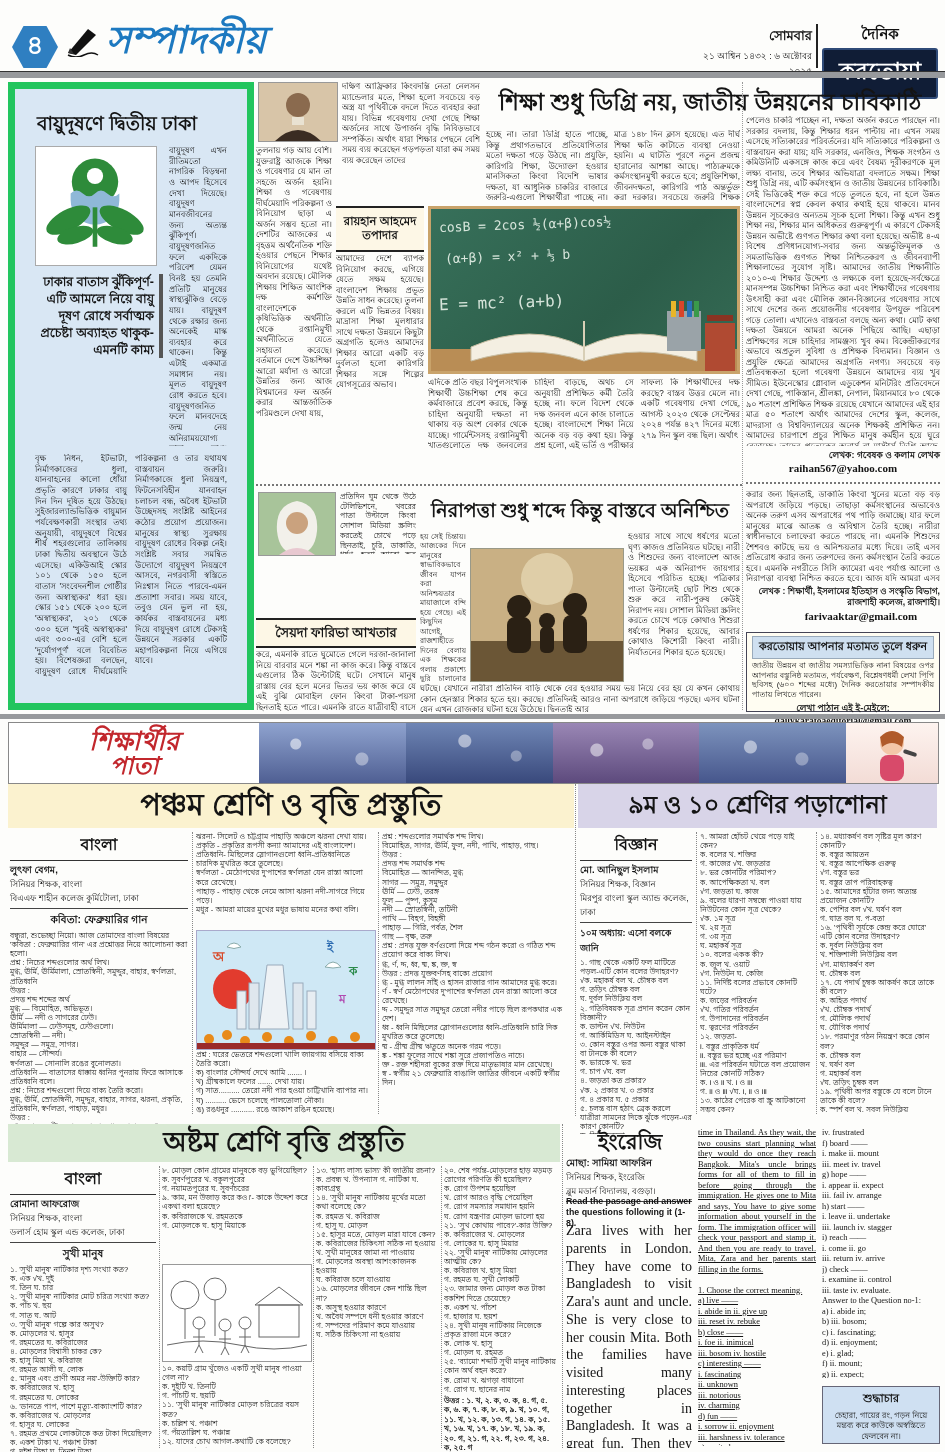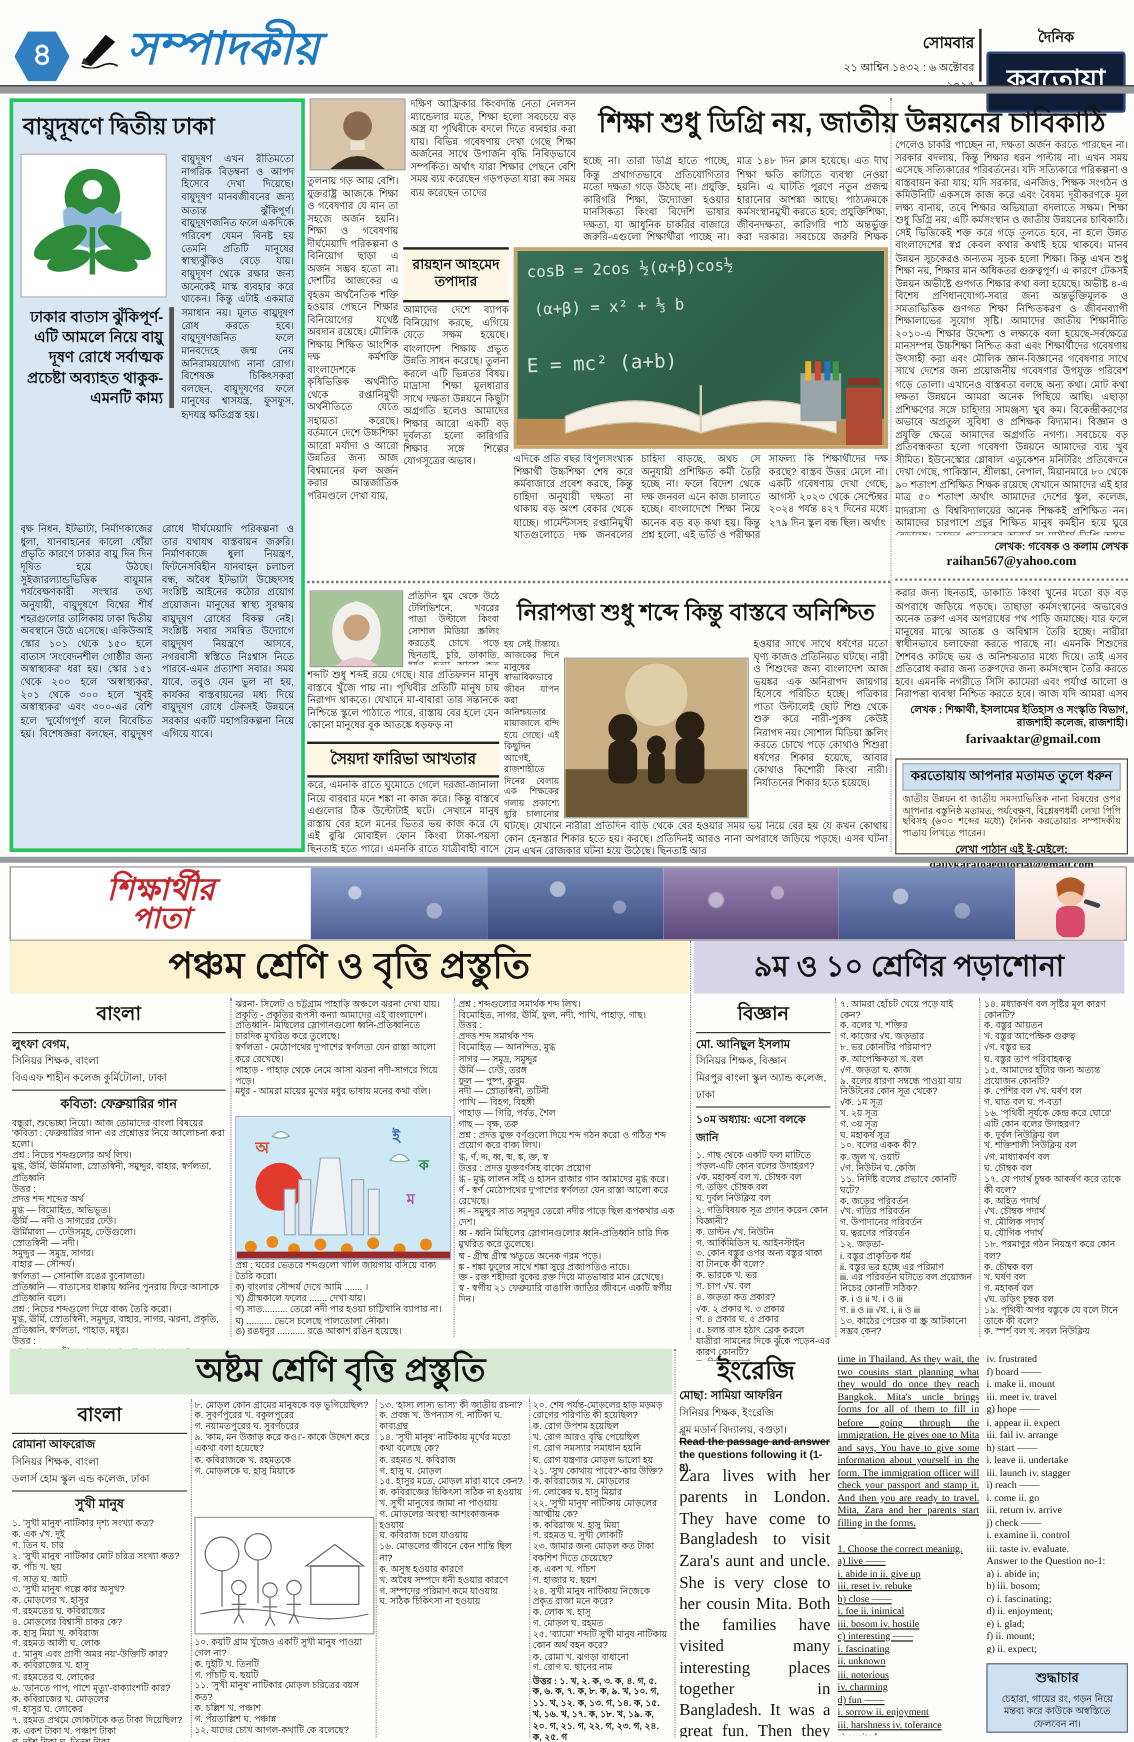--- a/index.html
+++ b/index.html
@@ -13,26 +13,26 @@
   #hex{left:12px;top:26px;width:46px;height:42px;background:#2f7fc1;color:#fff;font-size:26px;font-weight:bold;
        display:flex;align-items:center;justify-content:center;
        clip-path:polygon(25% 0,75% 0,100% 50%,75% 100%,25% 100%,0 50%);}
   #masthead{left:66px;top:16px;width:260px;height:52px;color:#1d79c0;font-size:38px;font-weight:bold;font-style:italic;
             display:flex;align-items:center;gap:6px;}
   #weekday-block{left:690px;top:26px;width:122px;text-align:right;}
   #weekday-block .wd{font-weight:bold;font-size:13px;}
   #weekday-block .dt{font-size:9px;margin-top:2px;}
   #brand-sep{left:816px;top:24px;width:2px;height:44px;background:#222;}
   #brand{left:822px;top:22px;width:116px;text-align:center;}
-  #brand .small{font-size:12px;font-weight:bold;color:#111;}
+  #brand .small{font-size:15px;font-weight:bold;color:#111;}
   #brand .big{margin-top:1px;background:#101d36;color:#fff;font-size:23px;font-weight:bold;padding:3px 0 5px;
               border-radius:3px;border:2px solid #2f4a77;}
   #rule-top{left:0;top:71px;width:945px;height:6px;background:#97999c;border-top:1px solid #333;}
   
-  #edbox{left:8px;top:82px;width:246px;height:628px;background:#d9e7f4;border:3px solid #22c55e;padding:6px;box-sizing:border-box;}
+  #edbox{left:8px;top:82px;width:246px;height:628px;background:#d9e7f4;border:7px solid #22c55e;padding:20px;box-sizing:border-box;}
   #ed-title{font-size:19px;font-weight:bold;margin:0 0 5px 2px;}
   #ed-row{display:flex;gap:6px;}
   #ed-left{width:128px;flex:none;}
   #epa{width:120px;height:118px;background:#fff;border:1px solid #aaa;}
   #ed-quote{margin-top:8px;font-size:12.5px;font-weight:bold;text-align:right;line-height:1.35;
             border-right:4px solid #555;padding-right:5px;}
   #ed-side{flex:1;font-size:8.2px;line-height:1.3;text-align:justify;overflow:hidden;height:300px;}
   #ed-body{margin-top:8px;column-count:2;column-gap:8px;font-size:8.2px;line-height:1.3;text-align:justify;
            height:282px;overflow:hidden;}
   
@@ -235,21 +235,20 @@
   <div class="abs" id="a2-photo">
     <svg width="76" height="62" viewBox="0 0 76 62">
         <rect width="76" height="62" fill="#a8c49a"></rect>
         <path d="M38 8 q22 4 20 30 q-2 22 -20 24 q-18 -2 -20 -24 q-2 -26 20 -30 z" fill="#f2f0ea"></path>
         <circle cx="38" cy="30" r="11" fill="#caa27e"></circle>
         <path d="M20 62 q18 -14 36 0 z" fill="#e8c8d0"></path>
       </svg>
   </div>
   <div class="abs t pre" id="a2-intro" style="font-size:7.6px;">প্রতিদিন ঘুম থেকে উঠে টেলিভিশনে, খবরের পাতা উল্টালে কিংবা সোশাল মিডিয়া স্ক্রলিং করতেই চোখে পড়ে ছিনতাই, চুরি, ডাকাতি, ধর্ষণ, হত্যা আরো কত কি! এমন সংবাদে মন খারাপিয়ে যায় এমনকি মনে অজান্তে প্রশ্ন জাগে যে আমরা কি আসলেই নিরাপদ? আজকের দিনে নিরাপত্তা</div>
   <div class="abs" id="a2-title">নিরাপত্তা শুধু শব্দে কিন্তু বাস্তবে অনিশ্চিত</div>
-  <div class="abs t pre" id="a2-belowphoto">শব্দটি শুধু শব্দই রয়ে গেছে। যার প্রতিফলন মানুষ বাস্তবে খুঁজে পায় না। পৃথিবীর প্রতিটি মানুষ চায় নিরাপদ থাকতে। যেখানে মা-বাবারা তার সন্তানকে নিশ্চিন্তে স্কুলে পাঠাতে পারে, রাস্তায় বের হলে যেন কোনো মানুষের বুক আতঙ্কে ধড়ফড় না</div>
   <div class="abs" id="byline2">সৈয়দা ফারিভা আখতার</div>
   <div class="abs t pre" id="a2-belowbyline">করে, এমনকি রাতে ঘুমোতে গেলে দরজা-জানালা নিয়ে বারবার মনে শঙ্কা না কাজ করে। কিন্তু বাস্তবে এগুলোর ঠিক উল্টোটাই ঘটে। সেখানে মানুষ রাস্তায় বের হলে মনের ভিতর ভয় কাজ করে যে এই বুঝি মোবাইল ফোন কিংবা টাকা-পয়সা ছিনতাই হতে পারে। এমনকি রাতে যাত্রীবাহী বাসে ভ্রমণ করার সময়ও চুরি-ডাকাতির শিকার হওয়ার আতঙ্ক কাজ করে।</div>
   <div class="abs" id="family">
     <svg width="152" height="132" viewBox="0 0 152 132">
         <rect width="152" height="132" fill="#c9b084"></rect>
         <circle cx="76" cy="30" r="26" fill="#e8dcb8" opacity=".7"></circle>
         <rect y="92" width="152" height="40" fill="#6b5636"></rect>
         <circle cx="48" cy="58" r="12" fill="#2a2014"></circle>
         <rect x="36" y="68" width="24" height="36" rx="8" fill="#2a2014"></rect>
         <circle cx="104" cy="56" r="12" fill="#2a2014"></circle>

